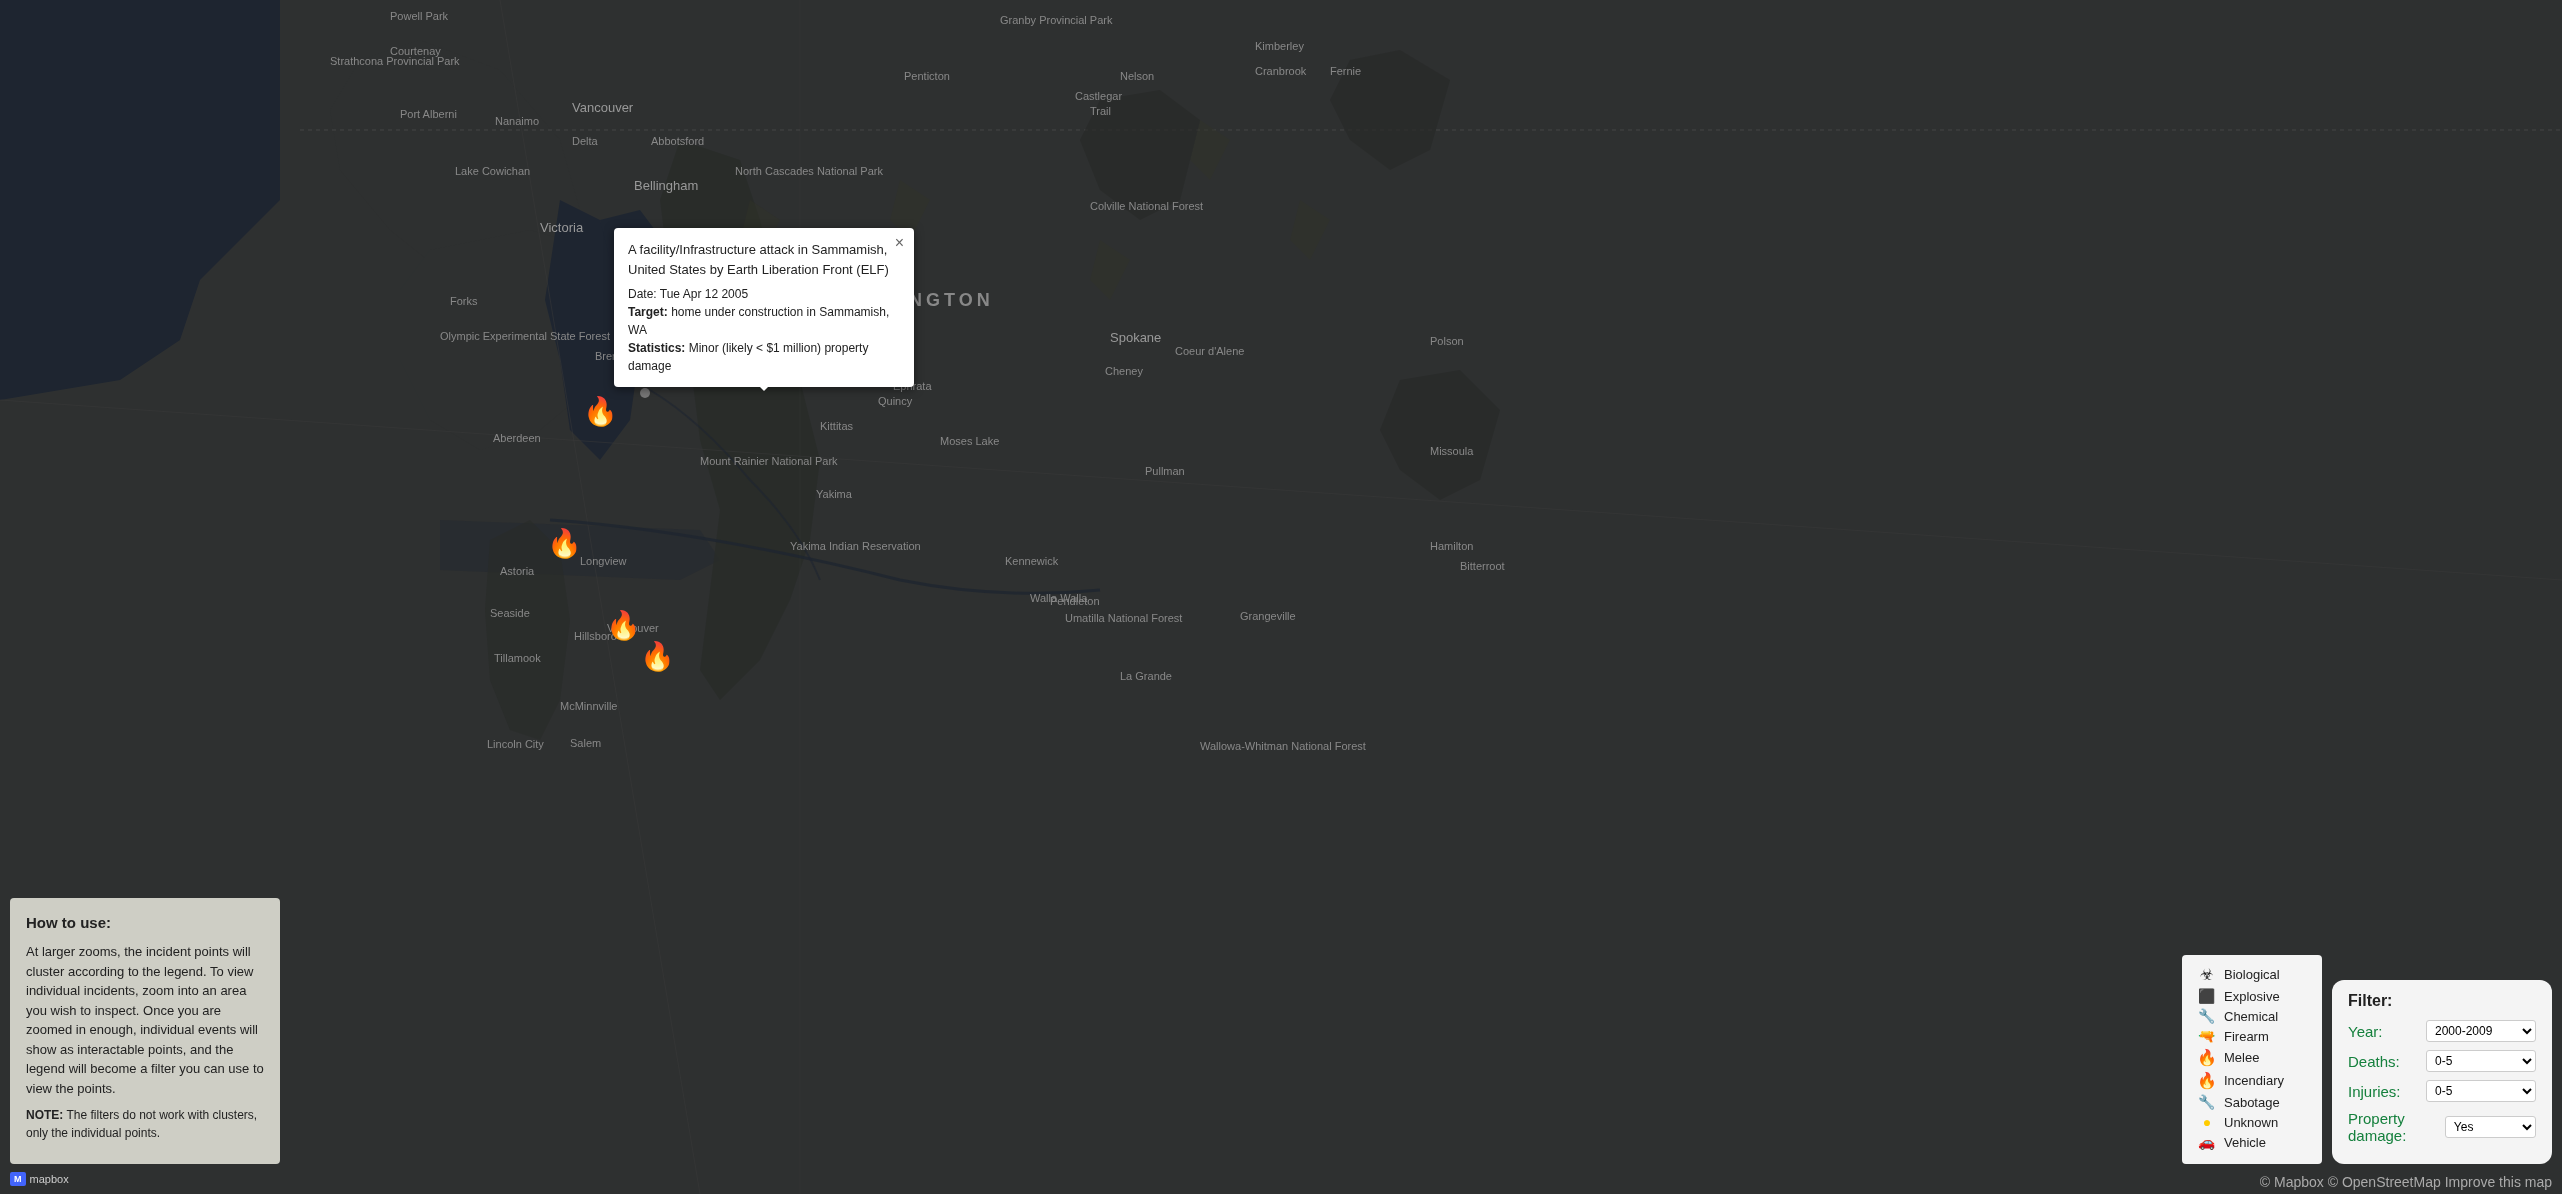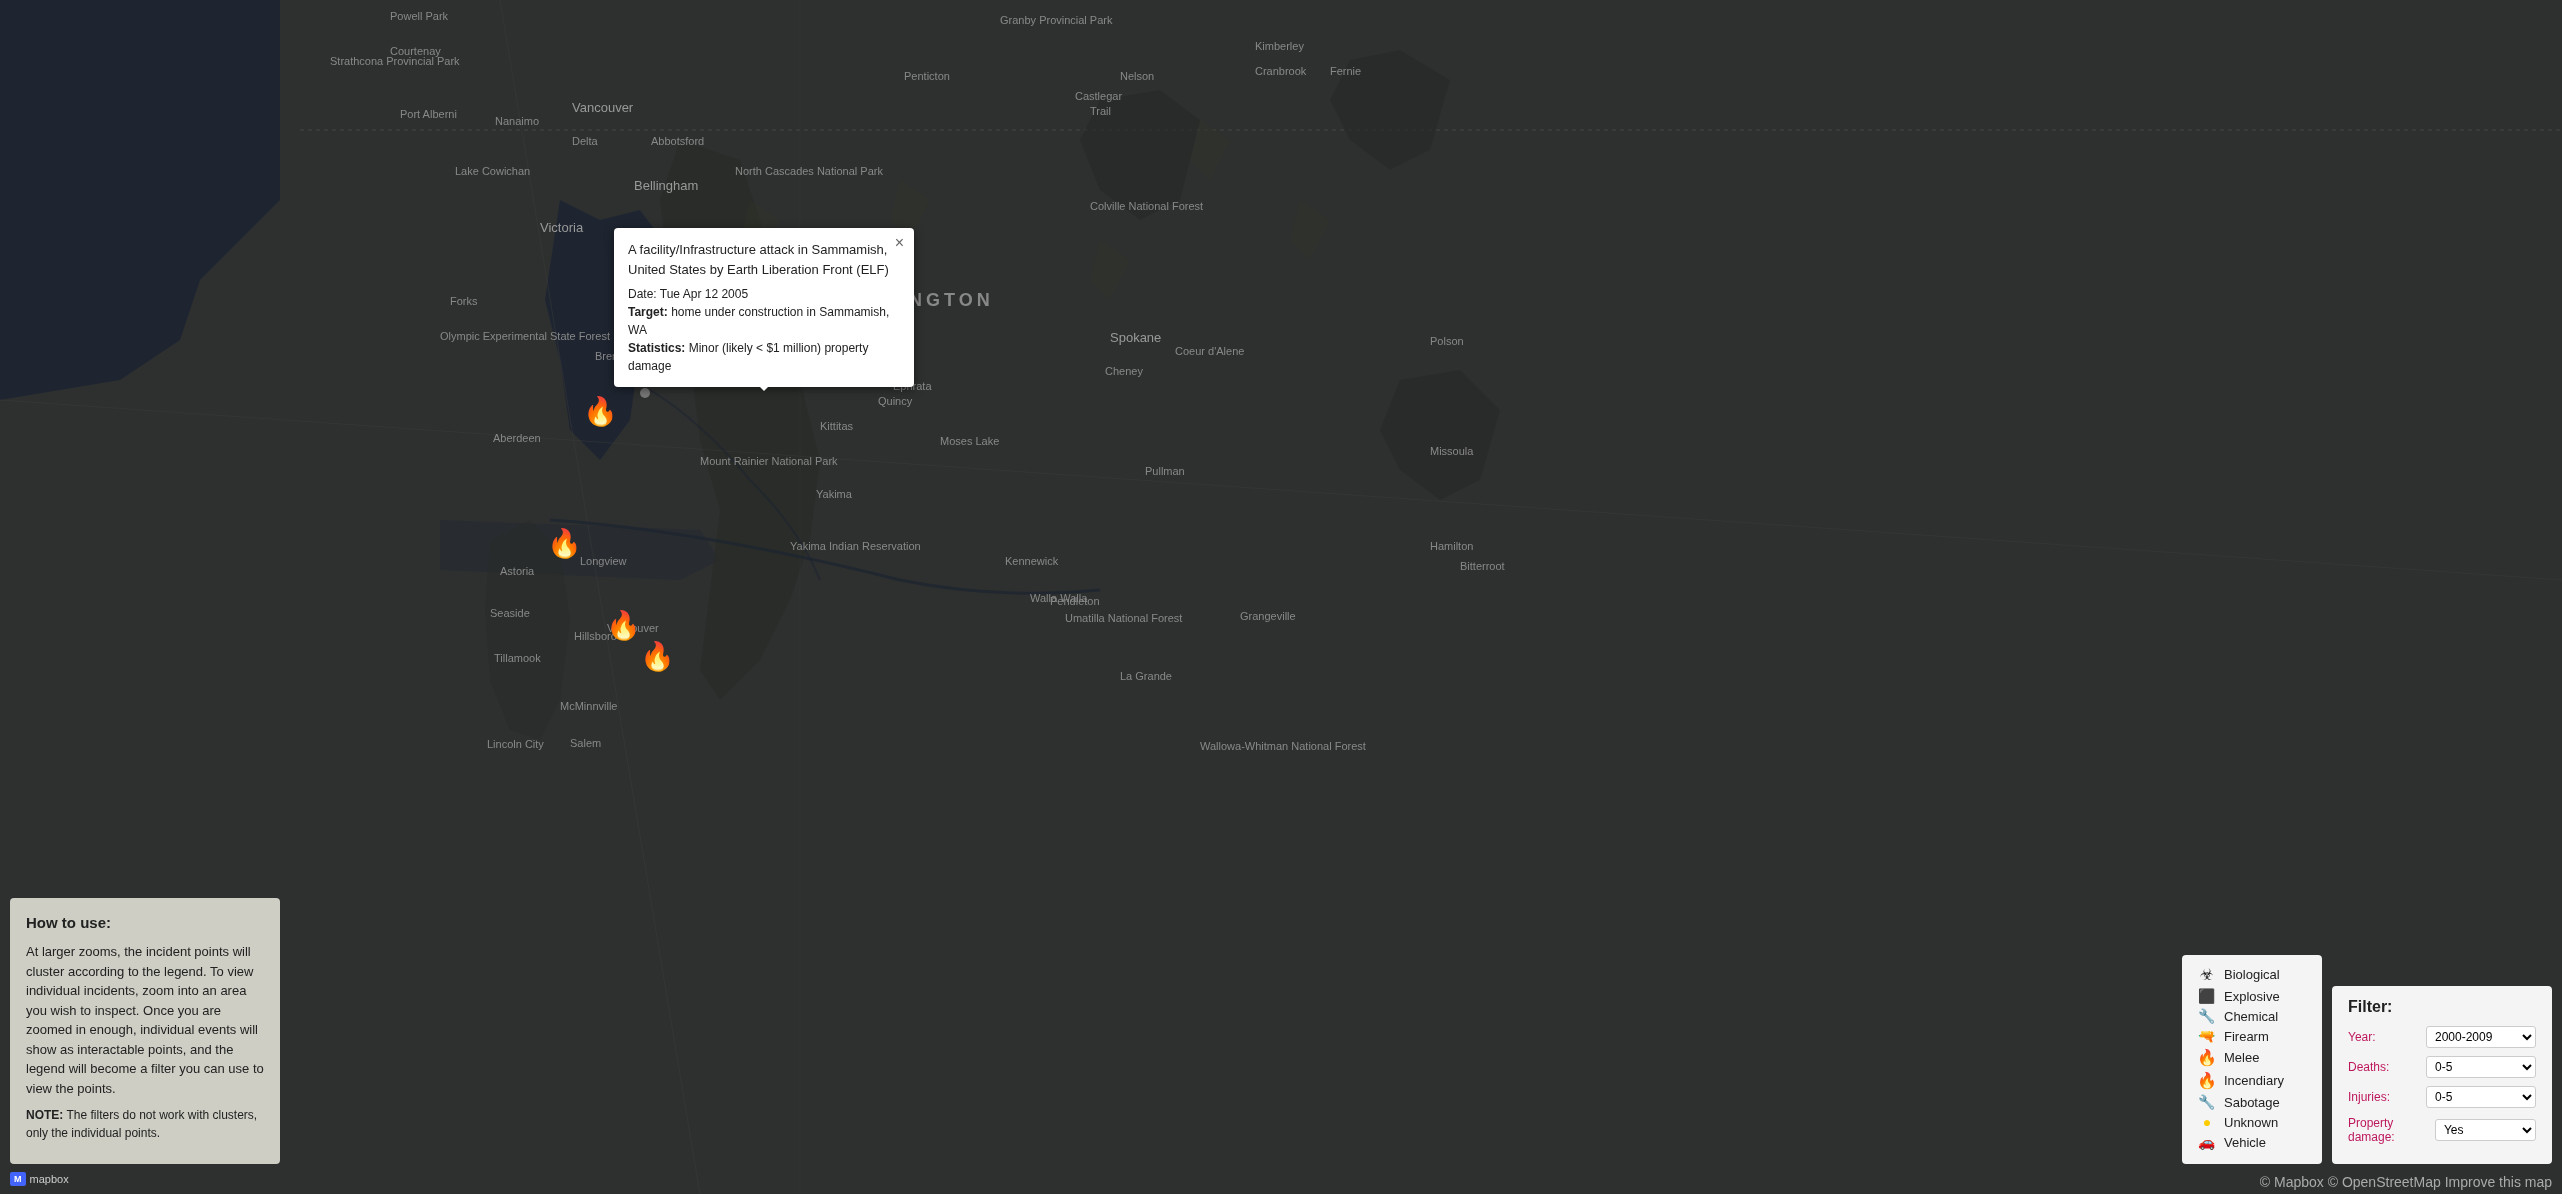--- a/index.html
+++ b/index.html
@@ -108,41 +108,41 @@
       width: 22px;
       text-align: center;
     }
 
     
     .filter-panel {
       position: absolute;
       bottom: 30px;
       right: 10px;
       background: rgba(255,255,255,0.95);
-      border-radius: 4px;
+      border-radius: 12px;
       padding: 12px 16px;
       font-size: 13px;
       color: #222;
       z-index: 100;
       width: 220px;
     }
     .filter-panel h3 {
       font-size: 16px;
       font-weight: bold;
       margin-bottom: 10px;
     }
     .filter-row {
       display: flex;
       align-items: center;
       justify-content: space-between;
       margin-bottom: 8px;
     }
     .filter-row label {
-      font-size: 12px;
-      color: #be185d;
+      font-size: 15px;
+      color: #15803d;
     }
     .filter-row select {
       border: 1px solid #ccc;
       border-radius: 3px;
       padding: 2px 4px;
       font-size: 12px;
       background: white;
       cursor: pointer;
       width: 110px;
     }

